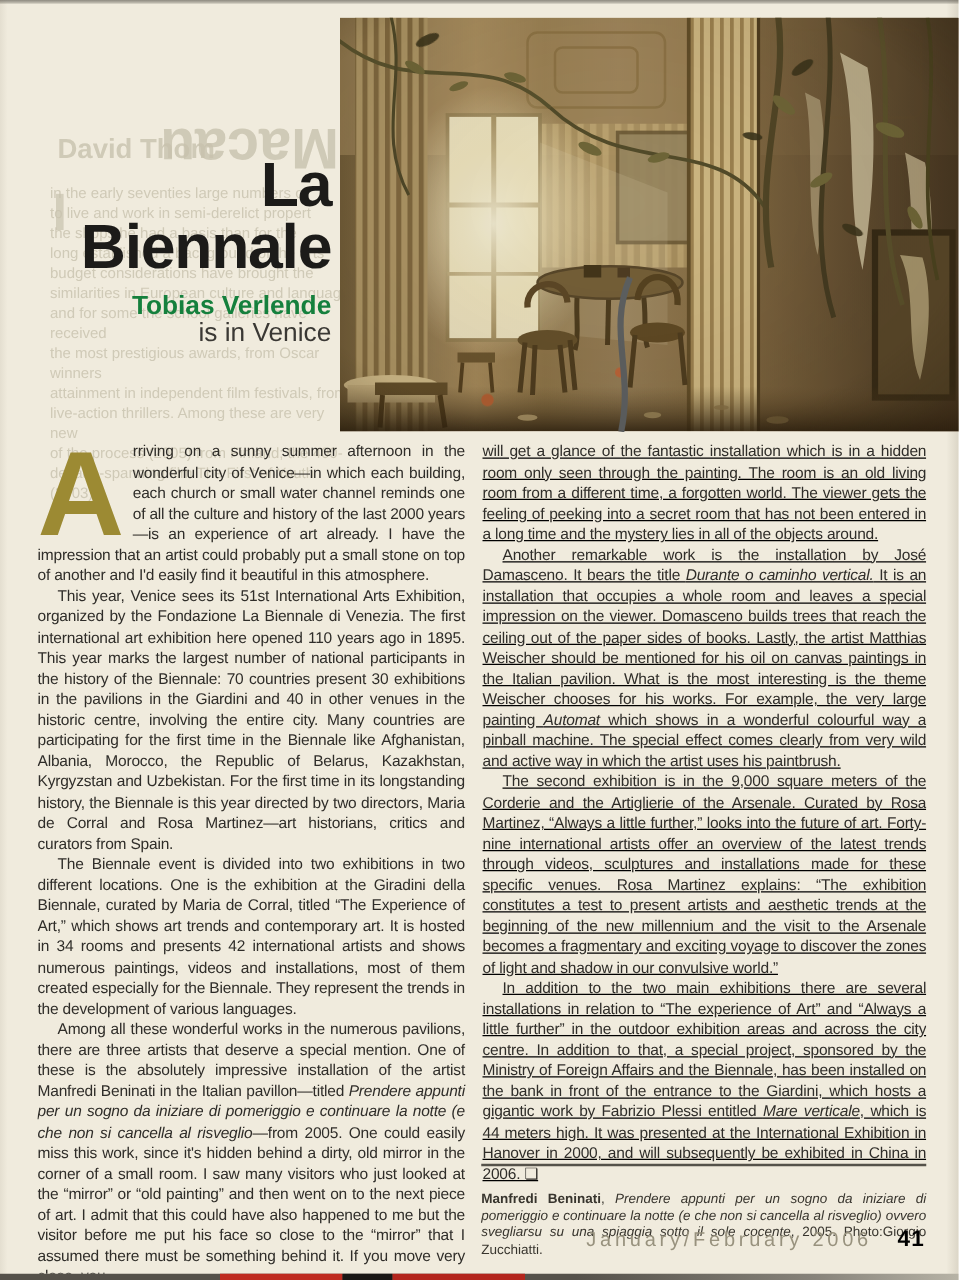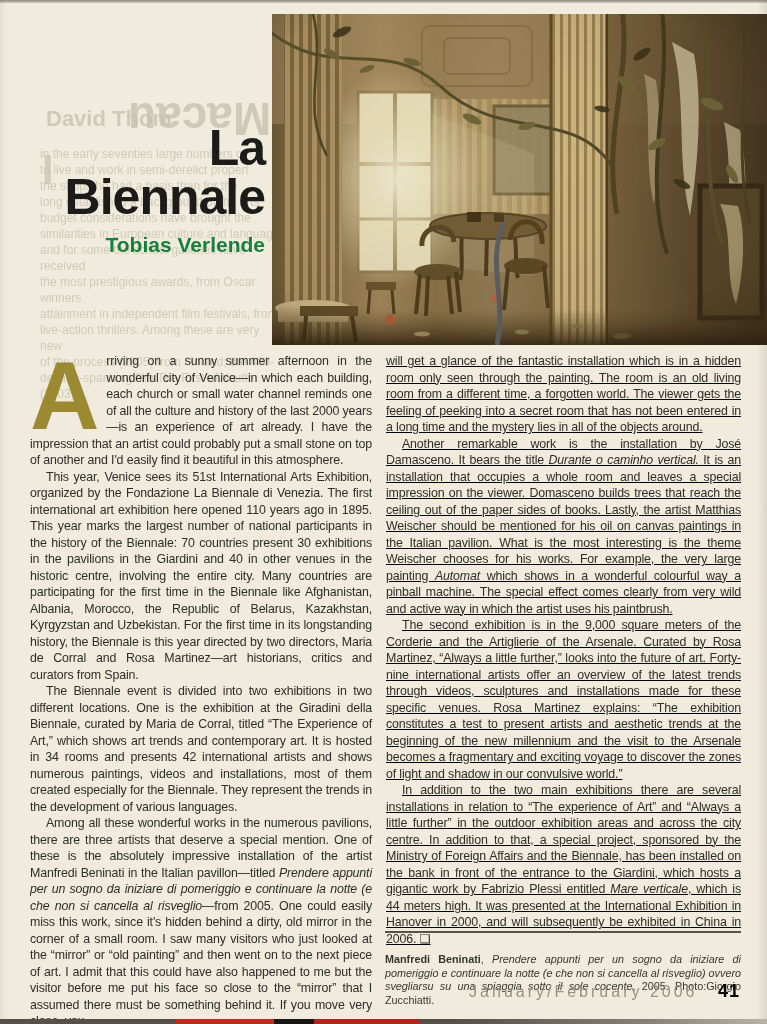--- a/index.html
+++ b/index.html
@@ -242,20 +242,21 @@
 
       <rect width="495" height="331" fill="url(#vignG)"></rect>
       <rect width="495" height="331" fill="rgba(120,85,40,.10)"></rect>
     </svg>
   </div>
 
   <div class="title-block">
     <div class="title-line">La</div>
     <div class="title-line">Biennale</div>
     <div class="author">Tobias Verlende</div>
+    <div class="venue">is in Venice</div>
   </div>
 
   <div class="article">
     <div class="col-left">
       <p><span class="dropcap">A</span><span>rriving on a sunny summer afternoon in the wonderful city of Venice—in which each building, each church or small water channel reminds one of all the culture and history of the last 2000 years—is an experience of art already. I have the impression that an artist could probably put a small stone on top of another and I'd easily find it beautiful in this atmosphere.</span></p>
       <p class="ind"><span>This year, Venice sees its 51st International Arts Exhibition, organized by the Fondazione La Biennale di Venezia. The first international art exhibition here opened 110 years ago in 1895. This year marks the largest number of national participants in the history of the Biennale: 70 countries present 30 exhibitions in the pavilions in the Giardini and 40 in other venues in the historic centre, involving the entire city. Many countries are participating for the first time in the Biennale like Afghanistan, Albania, Morocco, the Republic of Belarus, Kazakhstan, Kyrgyzstan and Uzbekistan. For the first time in its longstanding history, the Biennale is this year directed by two directors, Maria de Corral and Rosa Martinez—art historians, critics and curators from Spain.</span></p>
       <p class="ind"><span>The Biennale event is divided into two exhibitions in two different locations. One is the exhibition at the Giradini della Biennale, curated by Maria de Corral, titled “The Experience of Art,” which shows art trends and contemporary art. It is hosted in 34 rooms and presents 42 international artists and shows numerous paintings, videos and installations, most of them created especially for the Biennale. They represent the trends in the development of various languages.</span></p>
       <p class="ind"><span>Among all these wonderful works in the numerous pavilions, there are three artists that deserve a special mention. One of these is the absolutely impressive installation of the artist Manfredi Beninati in the Italian pavillon—titled </span><span style="font-style: italic;">Prendere appunti per un sogno da iniziare di pomeriggio e continuare la notte (e che non si cancella al risveglio</span><span>—from 2005. One could easily miss this work, since it's hidden behind a dirty, old mirror in the corner of a small room. I saw many visitors who just looked at the “mirror” or “old painting” and then went on to the next piece of art. I admit that this could have also happened to me but the visitor before me put his face so close to the “mirror” that I assumed there must be something behind it. If you move very close, you</span></p>
     </div>
     <div class="col-right">

